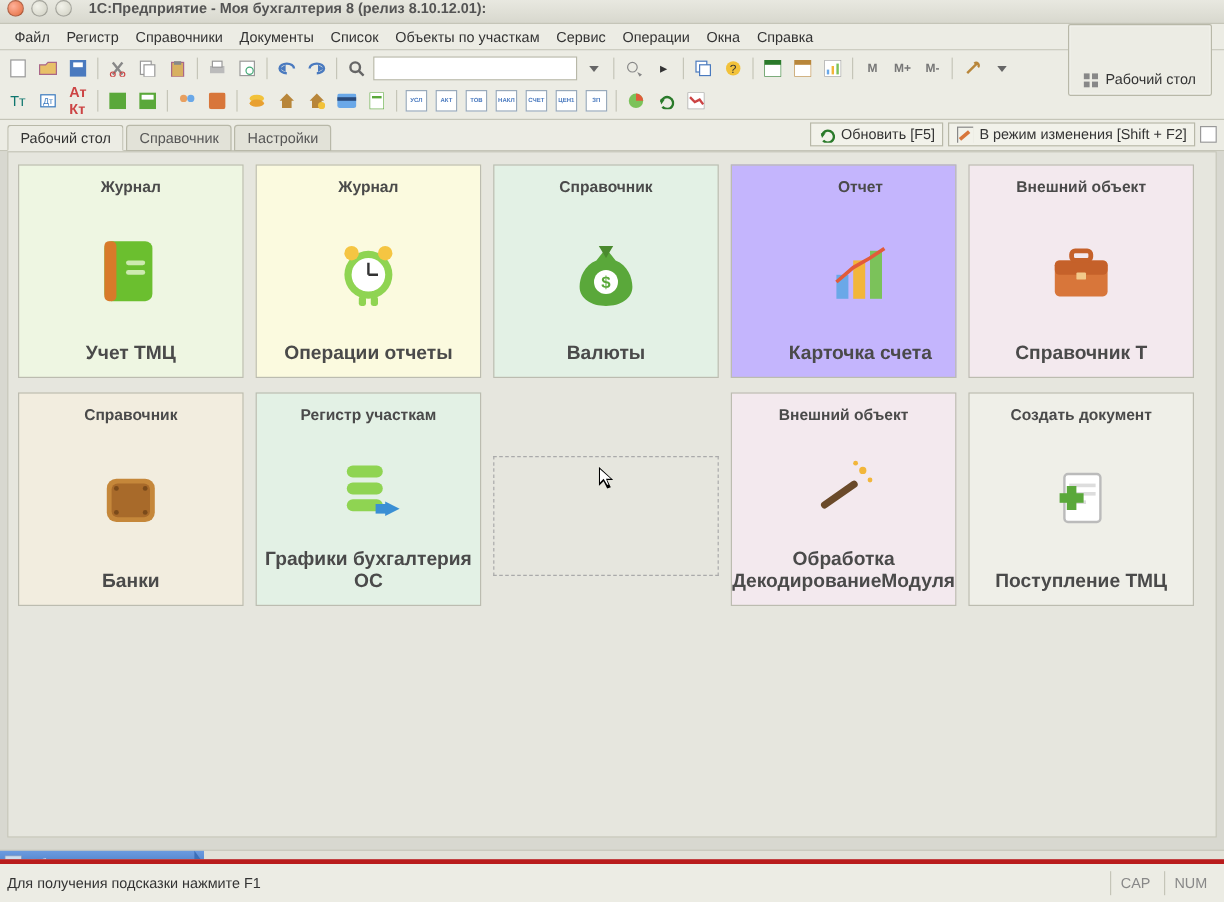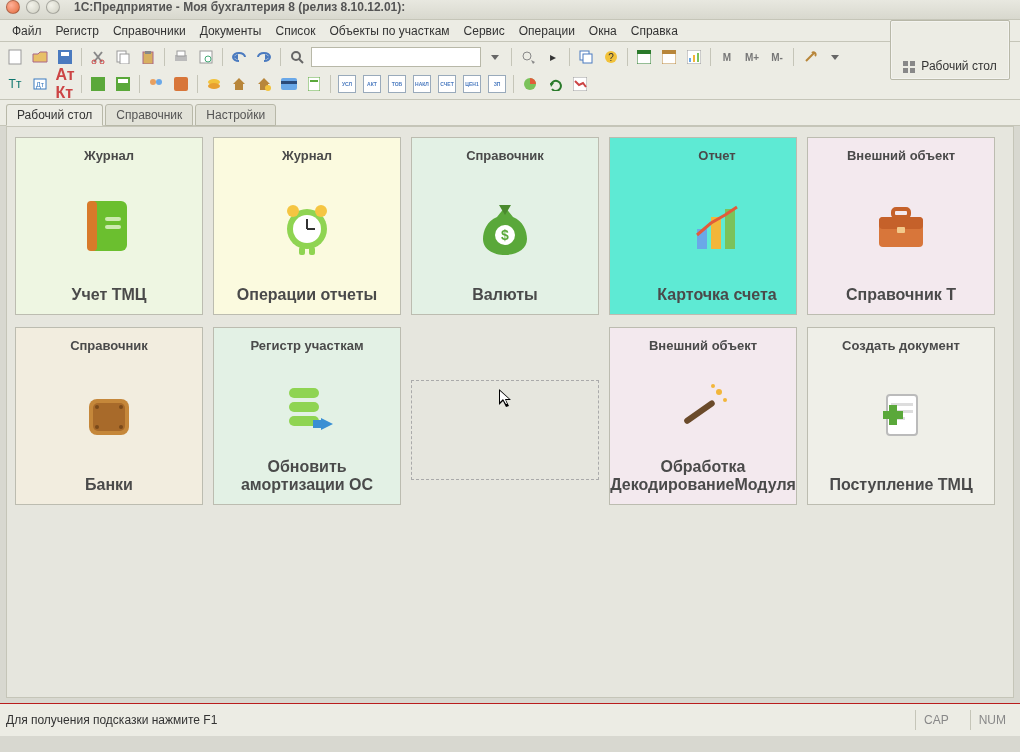--- a/index.html
+++ b/index.html
@@ -158,21 +158,21 @@
     border:1px dashed #aaa;
     background:transparent;
     height:100px;
     align-self:center;
     margin-top:28px;
   }
 
   .card.tone-green  { background:#eef6e2; }
   .card.tone-yellow { background:#fbfadf; }
   .card.tone-mint   { background:#e3f1e5; }
-  .card.tone-blue   { background:#5eead4;padding-left:34px; }
+  .card.tone-blue   { background:#c4b5fd;padding-left:34px; }
   .card.tone-pink   { background:#f3e9ee; }
   .card.tone-grey   { background:#efefe8; }
   .card.tone-cream  { background:#f2eddf; }
 
   
   .taskbar {
     position:absolute; left:0; bottom:22px;
     height:22px; width:100%;
     background:#e2e2d8;
     border-top:1px solid #c5c5b8;
@@ -190,29 +190,29 @@
   .task-item .arrow {
     width:0;height:0;margin-left:auto;
     border-top:11px solid transparent;
     border-bottom:11px solid transparent;
     border-left:8px solid #3b6fb8;
     position:relative;right:-10px;
   }
 
   
   .statusbar {
-    position:absolute; left:0; bottom:16px;
+    position:absolute; left:0; bottom:0;
     height:22px; width:100%;
     background:#ecece4;
-    border-top:1px solid #b91c1c;
+    border-top:4px solid #b91c1c;
     display:flex;align-items:center;
     padding:16px 6px;
   }
   .statusbar .cells {
-    margin-left:auto; display:flex; gap:13px;
+    margin-left:auto; display:flex; gap:3px;
   }
   .statusbar .cell {
     border-left:1px solid #c5c5b8;
     padding:3px 8px; color:#888;
   }
 
   
   svg { display:block; }
 </style>
 </head>
@@ -468,21 +468,21 @@
   </div>
 
   <div class="toolbar-row" style="margin-top:3px">
     <div class="tb-btn" style="color:#0f766e;font-weight:normal">Тт</div>
     <div class="tb-btn">
         <svg width="16" height="14">
           <rect x="2" y="2" width="12" height="10" fill="#fff" stroke="#3a7abf"></rect>
           <text x="8" y="10" text-anchor="middle" font-size="7" fill="#3a7abf">Дт</text>
         </svg>
       </div>
-    <div class="tb-btn" style="color:#c44;font-weight:bold;font-size:16px">Ат<br>Кт</div>
+    <div class="tb-btn" style="color:#c44;font-weight:bold;font-size:12px">Ат<br>Кт</div>
     <span class="tb-sep"></span>
     <div class="tb-btn">
         <svg width="14" height="14">
           <rect width="14" height="14" fill="#5aa83a"></rect>
         </svg>
       </div>
     <div class="tb-btn">
         <svg width="14" height="14">
           <rect width="14" height="14" fill="#5aa83a"></rect>
           <rect x="2" y="2" width="10" height="4" fill="#fff"></rect>
@@ -579,20 +579,35 @@
         <use href="#ic-grid"></use>
       </svg>
     <span>Рабочий стол</span>
   </div>
 </div>
 
 <div class="workspace-bar">
   <div class="ws-tab">Рабочий стол</div>
   <div class="ws-tab inactive">Справочник</div>
   <div class="ws-tab inactive">Настройки</div>
+  <div class="ws-right">
+    <div class="ws-btn">
+      <svg width="14" height="14">
+          <use href="#ic-refresh"></use>
+        </svg>
+      <span>Обновить [F5]</span>
+    </div>
+    <div class="ws-btn">
+      <svg width="14" height="14">
+          <use href="#ic-edit"></use>
+        </svg>
+      <span>В режим изменения [Shift + F2]</span>
+    </div>
+    <div class="ws-check"></div>
+  </div>
 </div>
 
 <div class="desk-area" style="position:relative">
   <div class="card-grid" id="card-grid">
       <div class="card tone-green">
         <div class="cat">Журнал</div>
         <div class="icon-wrap">
           <svg width="60" height="60">
             <use href="#ic-journal"></use>
           </svg>
@@ -645,21 +660,21 @@
         <div class="name">Банки</div>
       </div>
       <div class="card empty" style="grid-area: 2 / 3;"></div>
       <div class="card tone-mint">
         <div class="cat">Регистр участкам</div>
         <div class="icon-wrap">
           <svg width="60" height="60">
             <use href="#ic-stack-arrow"></use>
           </svg>
         </div>
-        <div class="name">Обновить амортизации ОС</div>
+        <div class="name">Графики бухгалтерия ОС</div>
       </div>
       <div class="card tone-pink">
         <div class="cat">Внешний объект</div>
         <div class="icon-wrap">
           <svg width="60" height="60">
             <use href="#ic-wand"></use>
           </svg>
         </div>
         <div class="name">Обработка ДекодированиеМодуля</div>
       </div>

